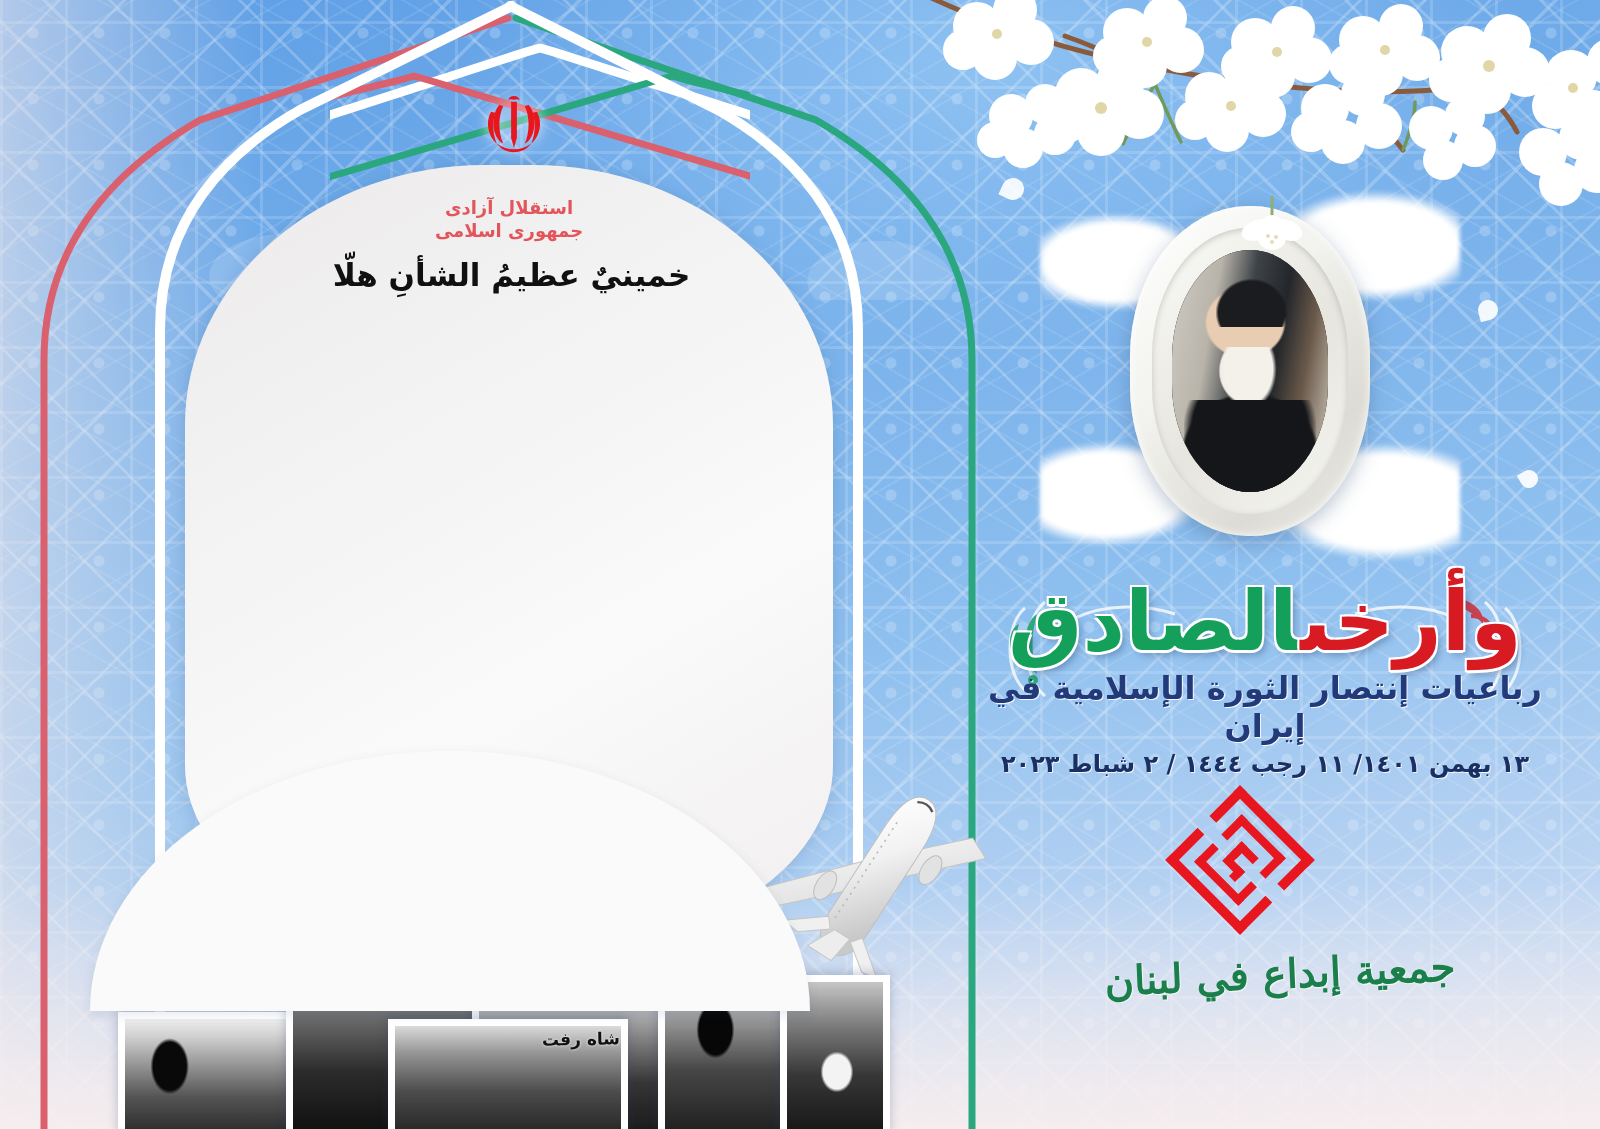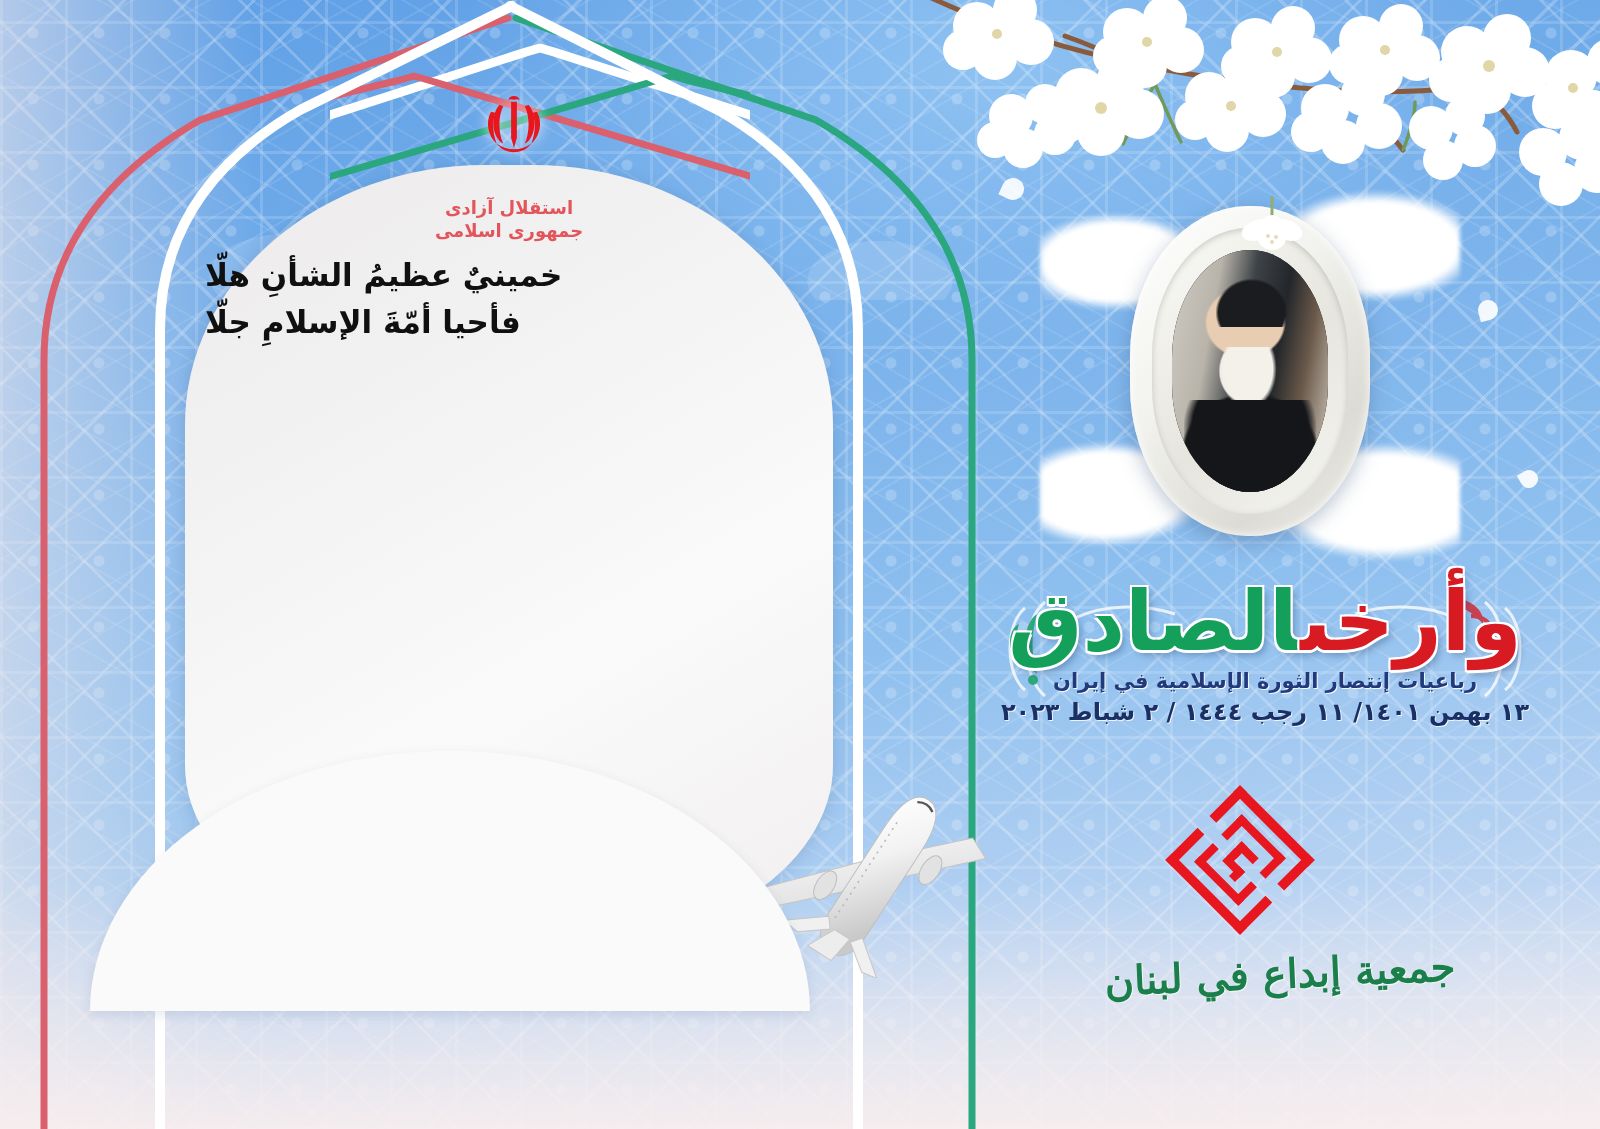--- a/index.html
+++ b/index.html
@@ -90,21 +90,21 @@
   .slogan span{display:block;}
   .slogan .l1{font-size:18px;}
   .slogan .l2{font-size:18px;}
   
   .slogan{padding-right:0;transform:translateX(-291px);}
 
   
   .poem{
     position:absolute;
     left:185px;top:252px;width:613px;
-    text-align:left;
+    text-align:center;
     direction:rtl;
     color:#101010;
     padding-left:20px;
   }
   .stanza{margin-bottom:30px;}
   .stanza:last-of-type{margin-bottom:0;}
   .verse{
     font-size:31px;
     font-weight:bold;
     line-height:1.50;
@@ -195,21 +195,21 @@
     font-size:83px;font-weight:bold;direction:rtl;line-height:1.02;
     letter-spacing:-4px;
     color:#d81a22;
     text-shadow:
       2px 2px 0 #ffffff, -2px 2px 0 #ffffff, 2px -2px 0 #ffffff, -2px -2px 0 #ffffff,
       0 3px 0 #ffffff, 4px 5px 7px rgba(30,60,110,.35);
   }
   .logo-title .g{color:#14a05a;}
   .logo-sub{
     position:relative;margin-top:4px;
-    font-size:21px;font-weight:bold;direction:rtl;
+    font-size:32px;font-weight:bold;direction:rtl;
     color:#223a7a;letter-spacing:-1px;
     text-shadow:1px 1px 0 rgba(255,255,255,.85);
   }
   .logo-date{
     position:relative;margin-top:5px;
     font-size:24px;font-weight:bold;direction:rtl;
     color:#1a2f63;letter-spacing:0px;
     text-shadow:1px 1px 0 rgba(255,255,255,.8);
   }
 
@@ -344,21 +344,20 @@
   </svg>
 
   <div class="slogan">
     <span class="l1">استقلال  آزادی</span>
     <span class="l2">جمهوری اسلامی</span>
   </div>
 
   <div class="poem">
     <div class="stanza">
       <div class="verse">خمينيٌ عظيمُ  الشأنِ  هلّا</div>
-      <div class="verse">فأحيا  أمّةَ  الإسلامِ  جلّا</div>
     </div>
   </div>
 
   <div class="poet">الشاعرة حوراء جشي . لبنان</div>
   <div class="series-title">رباعيات إبداع الشعرية</div>
 
   <svg class="blossoms" viewBox="0 0 760 240">
     <g stroke="#8a5a3c" stroke-width="5" fill="none" stroke-linecap="round">
       <path d="M60 10 C180 70 330 100 470 110 C560 116 650 108 760 80"></path>
       <path d="M210 56 C250 70 280 86 300 104"></path>
@@ -585,15 +584,36 @@
 
       <ellipse cx="78" cy="136" rx="9" ry="16" fill="#e2e2e2" stroke="#bdbdbd" stroke-width="1"></ellipse>
       <ellipse cx="158" cy="66" rx="9" ry="16" fill="#e2e2e2" stroke="#bdbdbd" stroke-width="1"></ellipse>
 
       <path d="M104 44 L104 160" stroke="#b8b8b8" stroke-width="1.6" stroke-dasharray="2 5"></path>
 
       <path d="M110 16 C116 12 122 12 128 16" stroke="#555" stroke-width="2.4" fill="none"></path>
     </g>
   </svg>
 
+  <div class="photostrip">
+    <div class="photo p1">
+        <div class="img ph-grain"></div>
+      </div>
+    <div class="photo p2">
+        <div class="img ph-grain"></div>
+      </div>
+    <div class="photo p3">
+        <div class="img ph-grain"></div>
+      </div>
+    <div class="photo p4">
+        <div class="img ph-grain"></div>
+      </div>
+    <div class="photo p5">
+      <div class="img ph-grain"></div>
+      <div class="news-head">شاه رفت</div>
+    </div>
+    <div class="photo p6">
+        <div class="img ph-grain"></div>
+      </div>
+  </div>
   <div class="strip-curve"></div>
 
 </div>
 
 </body></html>

